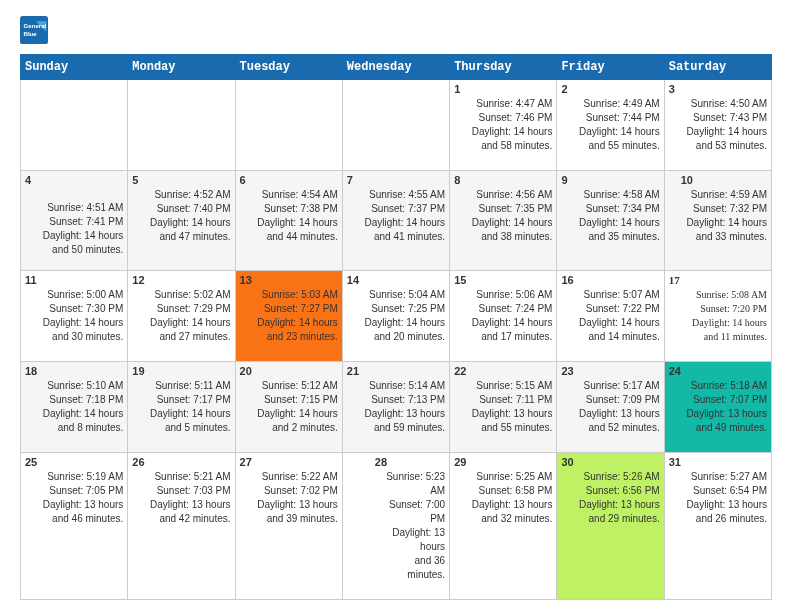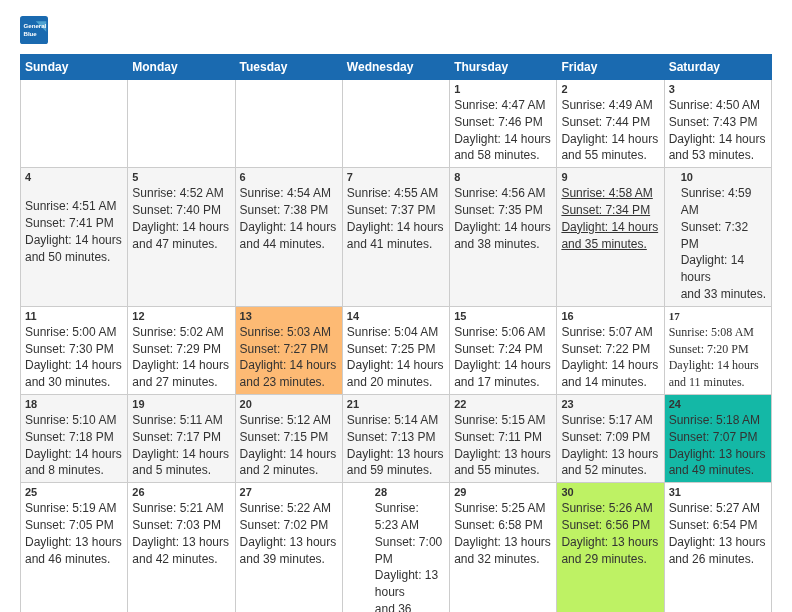--- a/index.html
+++ b/index.html
@@ -53,20 +53,21 @@
       table-layout: fixed;
     }
     .calendar th {
       background: #1a6ab0;
       color: #fff;
       font-size: 12px;
       font-weight: bold;
       padding: 5px 4px;
       text-align: left;
       border: 1px solid #1a6ab0;
+      font-family: Liberation Mono, monospace;
     }
     .calendar td {
       vertical-align: top;
       border: 1px solid #ccc;
       padding: 3px 4px;
       font-size: 9.5px;
       color: #333;
       background: #fff;
       height: 82px;
     }
@@ -74,23 +75,24 @@
       background: #f5f5f5;
     }
     .day-number {
       font-size: 11px;
       font-weight: bold;
       color: #333;
       display: block;
       margin-bottom: 2px;
     }
     .day-info {
-      font-size: 12px;
+      font-size: 10px;
       line-height: 1.4;
       color: #333;
+      text-align: right;
     }
     .empty {
       background: #fff !important;
     }
   </style>
 </head>
 <body>
 
 <div class="page">
   <div class="header">
@@ -179,21 +181,21 @@
           </td>
           <td style="background: rgb(245, 245, 245);">
             <span class="day-number">8</span>
             <div class="day-info" style="white-space: pre-line;">Sunrise: 4:56 AM
 Sunset: 7:35 PM
 Daylight: 14 hours
 and 38 minutes.</div>
           </td>
           <td style="background: rgb(245, 245, 245);">
             <span class="day-number">9</span>
-            <div class="day-info" style="white-space: pre-line; text-decoration: underline;">Sunrise: 4:58 AM
+            <div class="day-info" style="white-space: pre-line;">Sunrise: 4:58 AM
 Sunset: 7:34 PM
 Daylight: 14 hours
 and 35 minutes.</div>
           </td>
           <td style="background: rgb(245, 245, 245); padding-left: 16px;">
             <span class="day-number">10</span>
             <div class="day-info" style="white-space: pre-line;">Sunrise: 4:59 AM
 Sunset: 7:32 PM
 Daylight: 14 hours
 and 33 minutes.</div>
@@ -207,21 +209,21 @@
 Daylight: 14 hours
 and 30 minutes.</div>
           </td>
           <td style="background: rgb(255, 255, 255);">
             <span class="day-number">12</span>
             <div class="day-info" style="white-space: pre-line;">Sunrise: 5:02 AM
 Sunset: 7:29 PM
 Daylight: 14 hours
 and 27 minutes.</div>
           </td>
-          <td style="background: #fdba74;">
+          <td style="background: #f97316;">
             <span class="day-number">13</span>
             <div class="day-info" style="white-space: pre-line;">Sunrise: 5:03 AM
 Sunset: 7:27 PM
 Daylight: 14 hours
 and 23 minutes.</div>
           </td>
           <td style="background: rgb(255, 255, 255); margin-top: 28px;">
             <span class="day-number">14</span>
             <div class="day-info" style="white-space: pre-line;">Sunrise: 5:04 AM
 Sunset: 7:25 PM

